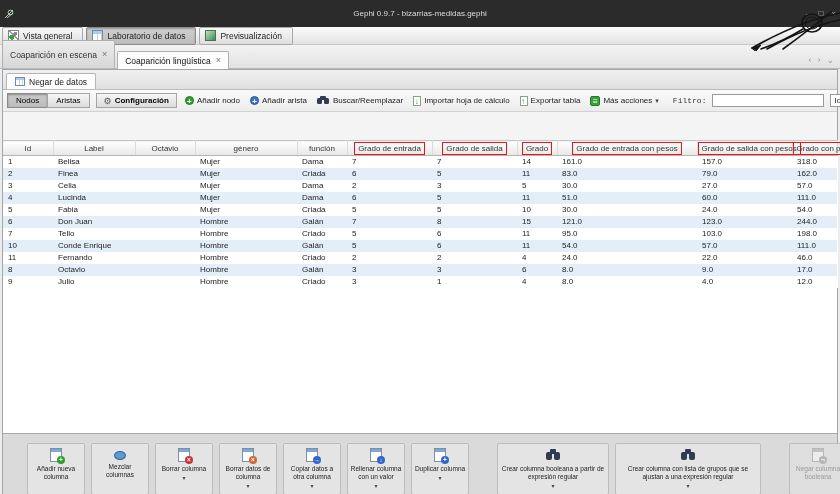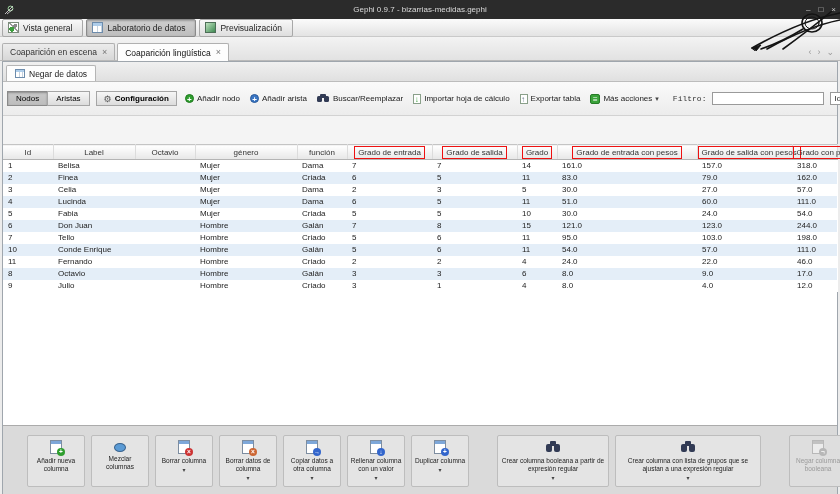--- a/index.html
+++ b/index.html
@@ -1,20 +1,20 @@
 <!DOCTYPE html>
 <html style="--hl: #ee1111; --rowalt: #e4eef8;"><head>
 <meta charset="utf-8">
 <style>
   * { margin:0; padding:0; box-sizing:border-box; font-family:"Liberation Sans", sans-serif; cursor:default; }
   html,body { background:#bfbfbf; }
   .window { position:relative; width:840px; height:494px; background:#ececec; overflow:hidden; }
 
   
-  .titlebar { position:relative; height:19px; background:#2b2b2b; display:flex; align-items:center; padding:0 4px; }
+  .titlebar { position:relative; height:27px; background:#2b2b2b; display:flex; align-items:center; padding:0 4px; }
   .app-icon { width:10px; height:10px; margin-right:6px; flex:0 0 auto; }
   .menus { display:flex; gap:12px; z-index:2; }
   .menu-item { color:#e6e6e6; font-size:8px; line-height:15px; cursor:pointer; }
   .win-title { position:absolute; left:0; right:0; text-align:center; color:#dcdcdc; font-size:8px; }
   .win-controls { margin-left:auto; display:flex; gap:8px; z-index:2; }
   .win-controls span { color:#c9c9c9; font-size:8px; line-height:15px; cursor:pointer; }
 
   
   .view-toolbar { height:18px; background:linear-gradient(#fbfbfb,#e3e3e3); border-bottom:1px solid #c9c9c9; display:flex; align-items:center; padding:1px 2px; gap:3px; }
   .view-btn { display:flex; align-items:center; gap:4px; height:18px; padding:0 10px 0 5px; font-size:8.5px; color:#222;
@@ -23,40 +23,40 @@
   .vb-icon { width:11px; height:11px; display:inline-block; border:1px solid #7b8c7b; background:#fff; }
   .icon-overview { background: radial-gradient(circle at 30% 68%, #3d9e3d 0 2.5px, transparent 2.6px),
                    radial-gradient(circle at 70% 30%, #8a8a8a 0 2px, transparent 2.1px),
                    linear-gradient(45deg, transparent 46%, #999 46% 56%, transparent 56%), #fff; }
   .icon-datalab { background: linear-gradient(#aecdea 0 3px, transparent 3px),
                   linear-gradient(90deg, transparent 0 4px, #c6d2de 4px 5px, transparent 5px 8px, #c6d2de 8px 9px, transparent 9px), #fff; border-color:#6d8cac; }
   .icon-preview { background: linear-gradient(135deg,#bfe3c0,#3f8a52); border-color:#4d6e57; }
 
   
   .tabstrip { height:24px; background:linear-gradient(#f3f3f3,#e2e2e2); display:flex; align-items:flex-end; padding:0 2px; border-bottom:1px solid #b9b9b9; position:relative; }
-  .wtab { display:flex; align-items:center; gap:5px; height:17px; padding:0 7px; font-size:8.5px; color:#333;
+  .wtab { display:flex; align-items:center; gap:5px; height:28px; padding:0 7px; font-size:8.5px; color:#333;
           background:linear-gradient(#ececec,#d7d7d7); border:1px solid #b0b0b0; border-bottom:none; border-radius:2px 2px 0 0; margin-right:2px; cursor:pointer; }
   .wtab.active { background:#fdfdfd; color:#111; position:relative; top:1px; height:18px; }
   .wtab-close { color:#777; font-size:9px; line-height:9px; cursor:pointer; }
   .tabstrip-controls { margin-left:auto; display:flex; gap:6px; align-items:center; padding:0 4px 3px 0; }
   .tabstrip-controls span { color:#9a9a9a; font-size:9px; cursor:pointer; }
 
   
   .sketch-logo { position:absolute; top:11px; right:0; width:100px; height:40px; z-index:5; pointer-events:none; }
 
   
   .content { position:relative; margin:0 2px 2px 2px; height:435px; background:#f4f4f4; border:1px solid #9fa6ad; display:flex; flex-direction:column; }
   .panel-tab-row { height:20px; background:linear-gradient(#f0f0f0,#e0e0e0); border-bottom:1px solid #bcbcbc; display:flex; align-items:flex-end; padding:0 3px; }
   .panel-tab { display:flex; align-items:center; gap:4px; height:16px; padding:0 8px; font-size:8.5px; color:#222;
                background:#fdfdfd; border:1px solid #b5b5b5; border-bottom:none; border-radius:2px 2px 0 0; cursor:pointer; }
   .pt-icon { width:10px; height:9px; border:1px solid #6d8cac; background: linear-gradient(#aecdea 0 2px, transparent 2px),
              linear-gradient(90deg, transparent 0 3px, #c6d2de 3px 4px, transparent 4px 6px, #c6d2de 6px 7px, transparent 7px), #fff; }
 
   
-  .table-toolbar { height:34px; background:linear-gradient(#fafafa,#ececec); border-bottom:1px solid #d2d2d2; display:flex; align-items:center; padding:0 4px; gap:6px; font-size:8px; color:#222; }
+  .table-toolbar { height:22px; background:linear-gradient(#fafafa,#ececec); border-bottom:1px solid #d2d2d2; display:flex; align-items:center; padding:0 4px; gap:6px; font-size:8px; color:#222; }
   .seg-btn { height:15px; padding:0 8px; font-size:8px; background:linear-gradient(#f6f6f6,#dcdcdc); border:1px solid #a5a5a5; cursor:pointer; }
   .seg-btn.pressed { background:linear-gradient(#c9c9c9,#bdbdbd); box-shadow:inset 0 1px 2px rgba(0,0,0,.3); border-color:#8a8a8a; }
   .seg-btn + .seg-btn { margin-left:-7px; }
   .conf-btn { height:15px; padding:0 7px; display:flex; align-items:center; gap:3px; font-size:8px; background:linear-gradient(#f6f6f6,#dcdcdc); border:1px solid #a5a5a5; cursor:pointer; }
   .gear { font-size:9px; color:#555; line-height:10px; }
   .flat { display:flex; align-items:center; gap:3px; padding:1px 2px; cursor:pointer; white-space:nowrap; }
   .pcirc { width:9px; height:9px; border-radius:50%; color:#fff; font-size:8px; line-height:9px; text-align:center; font-weight:bold; display:inline-block; }
   .pcirc.green { background:#2f9e2f; border:1px solid #1f7a1f; }
   .pcirc.blue  { background:#3a76c4; border:1px solid #2a5a9a; }
   .binoc { width:13px; height:9px; display:inline-block; position:relative; }

